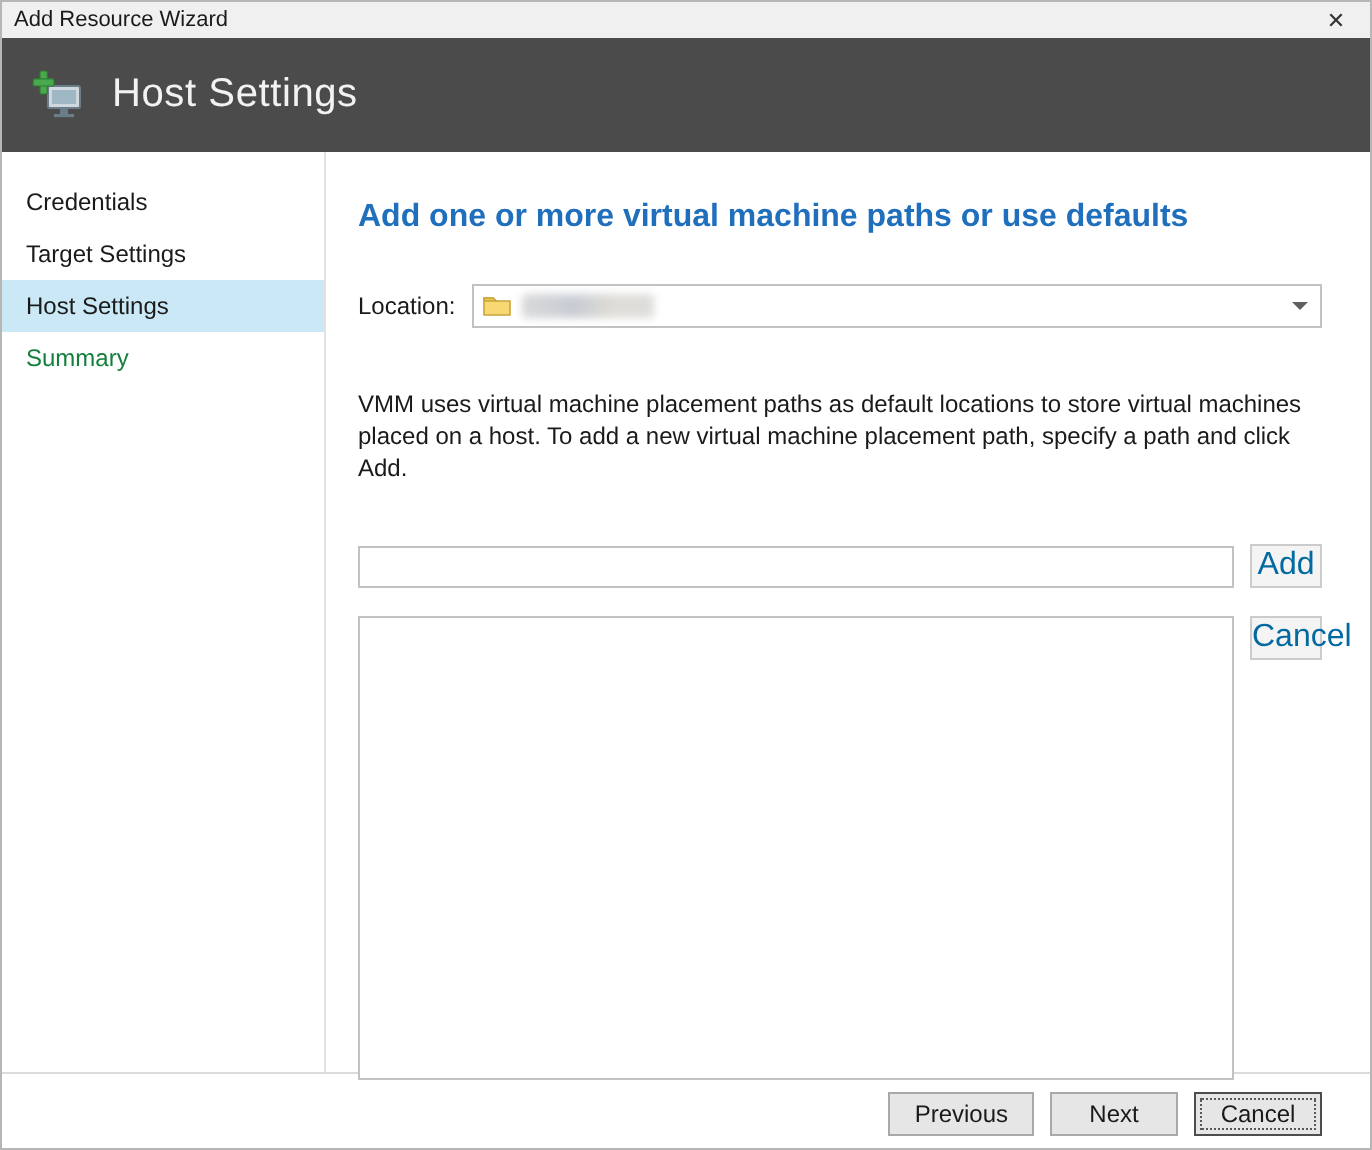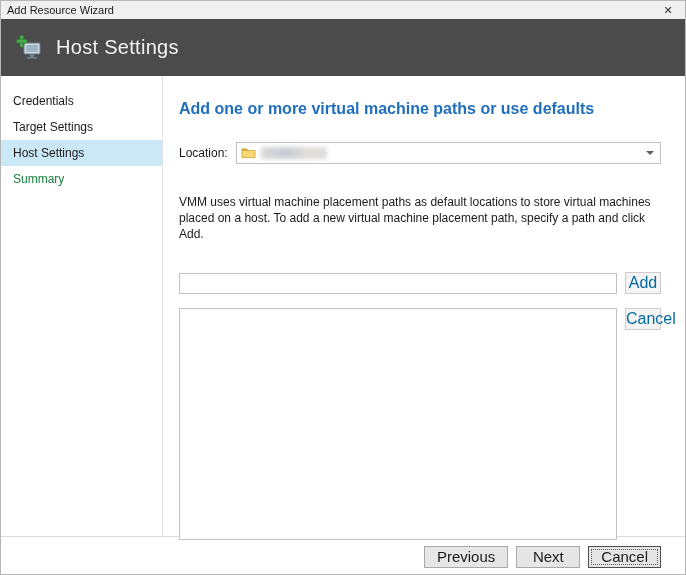--- a/index.html
+++ b/index.html
@@ -168,21 +168,21 @@
     gap: 8px;
     padding-right: 24px;
   }
   .btn {
     min-width: 64px;
     height: 22px;
     padding: 0 12px;
     background: #e6e6e6;
     border: 1px solid #a9a9a9;
     font-family: "Liberation Sans", sans-serif;
-    font-size: 15px;
+    font-size: 12px;
     color: #1a1a1a;
     cursor: default;
   }
   .btn-cancel {
     border-color: #4d4d4d;
     outline: 1px dotted #5a5a5a;
     outline-offset: -4px;
   }
 </style>
 </head>

